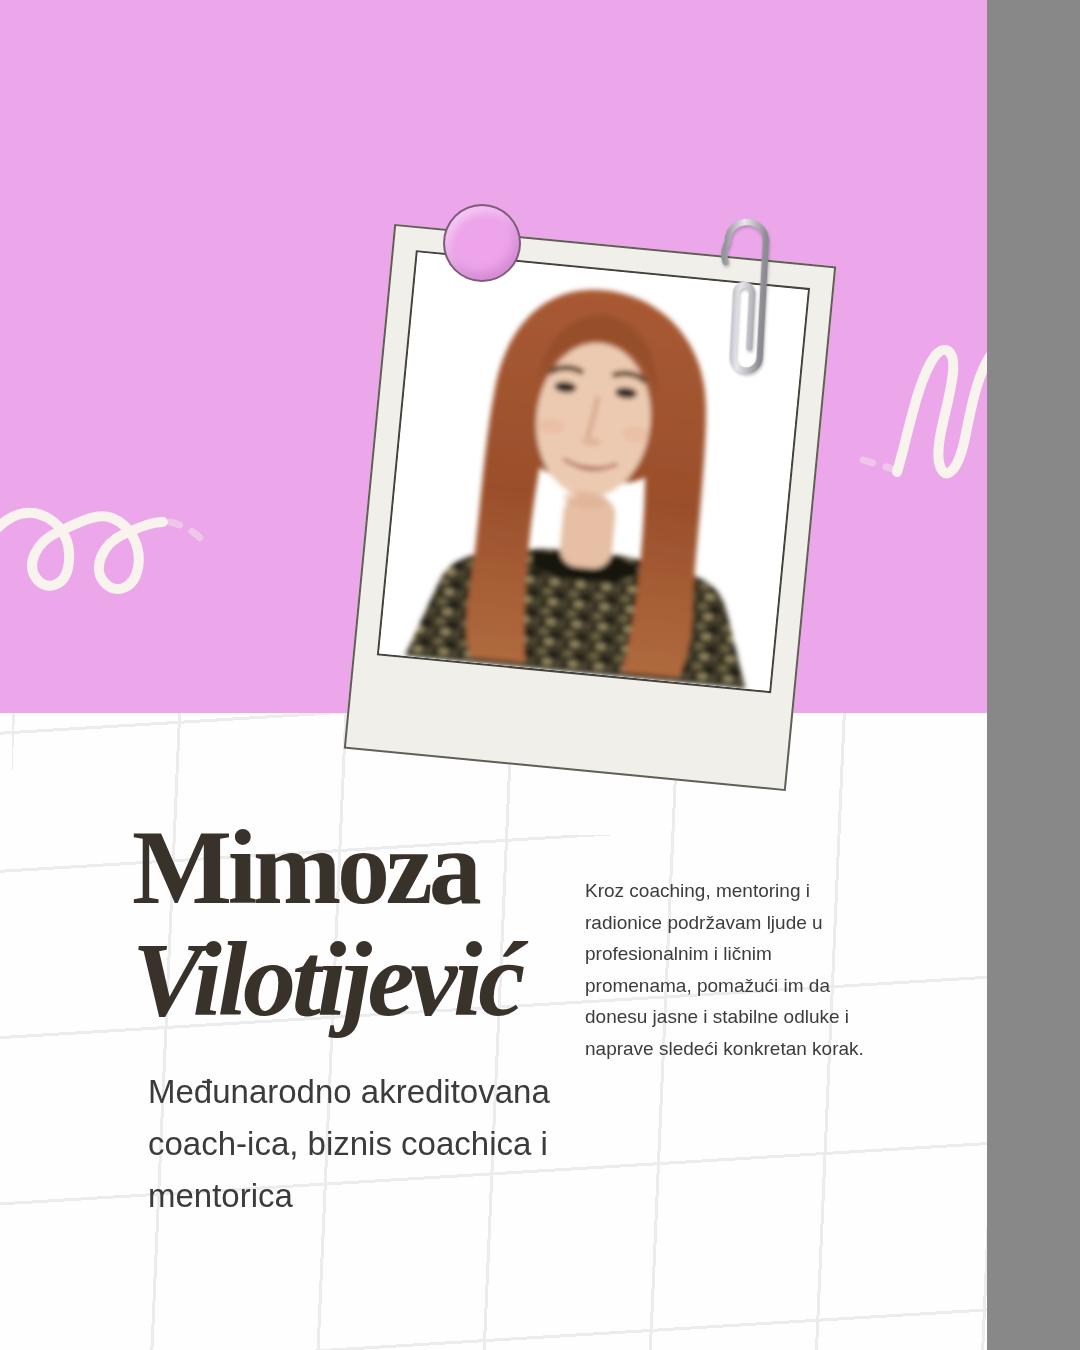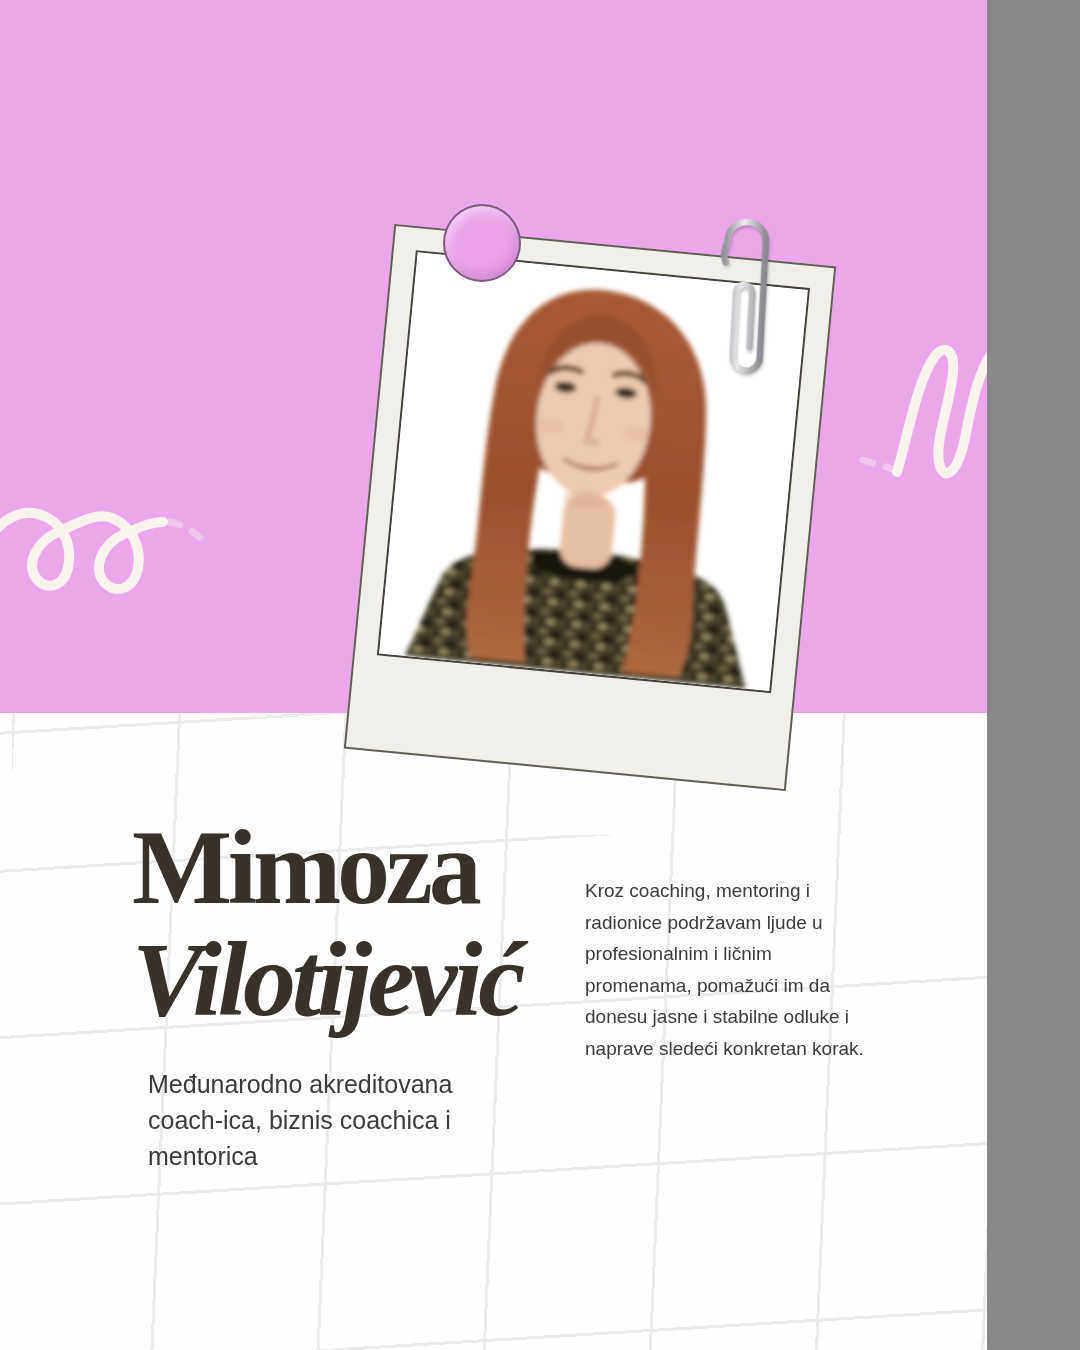--- a/index.html
+++ b/index.html
@@ -48,21 +48,21 @@
   }
   
   .name{
     position:absolute;left:132px;top:812px;color:#39322b;
     font-family:"Liberation Serif",serif;font-weight:700;
     font-size:106px;line-height:112px;letter-spacing:-0.04em;white-space:nowrap;
   }
   .name .last{font-style:italic;}
   .subtitle{
     position:absolute;left:148px;top:1066px;width:420px;
-    color:#3d3a3a;font-size:25px;line-height:36px;white-space:pre-line;
+    color:#3d3a3a;font-size:33px;line-height:52px;white-space:pre-line;
   }
   .bio{
     position:absolute;left:585px;top:843px;width:470px;
     color:#3e3b3b;font-size:19px;line-height:31.5px;margin-top:32px;
   }
   .bio p{margin:0 0 31px 0;white-space:pre-line;}
 </style>
 </head>
 <body>
 

